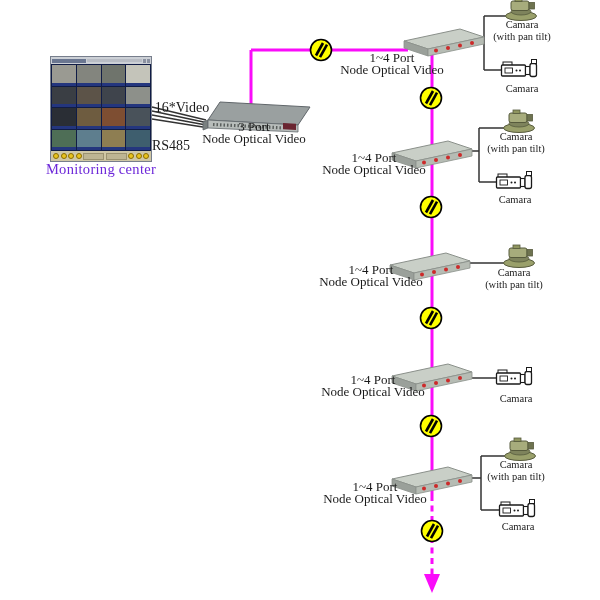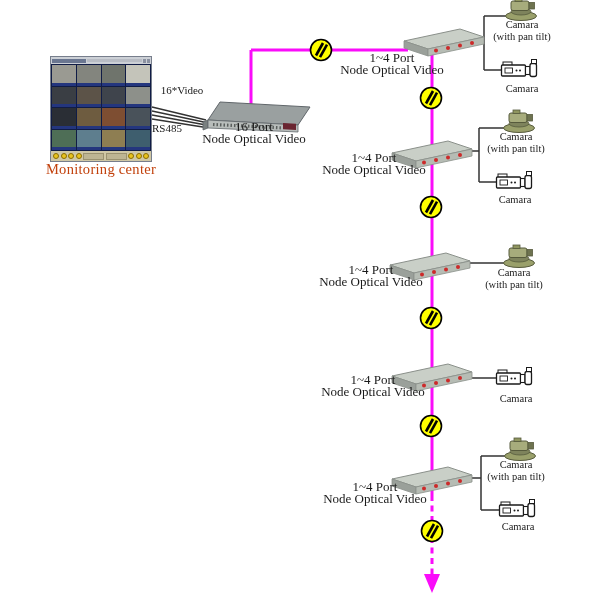--- a/index.html
+++ b/index.html
@@ -5,22 +5,22 @@
   html,body{margin:0;padding:0;background:#ffffff;}
   .canvas{
     position:relative;width:600px;height:600px;background:#ffffff;overflow:hidden;
     font-family:"Liberation Serif","DejaVu Serif",serif;color:#1a1a1a;
   }
   .canvas svg.layer{position:absolute;left:0;top:0;}
   .lbl{position:absolute;text-align:center;line-height:12px;font-size:13px;white-space:nowrap;}
   .lbl div{white-space:nowrap;}
   .camlbl{position:absolute;text-align:center;line-height:11.5px;font-size:10.5px;}
   .mc-label{position:absolute;left:34px;top:161px;width:134px;text-align:center;
-    color:#c2410c;font-size:14.5px;font-weight:400;letter-spacing:0.3px;}
-  .wire-label{position:absolute;font-size:11px;}
+    color:#6d28d9;font-size:14.5px;font-weight:400;letter-spacing:0.3px;}
+  .wire-label{position:absolute;font-size:14px;margin-top:16px;}
   
   .monitor{position:absolute;left:50px;top:56px;width:102px;height:106px;
     background:#16245a;border:1px solid #777e8c;box-sizing:border-box;display:flex;flex-direction:column;}
   .titlebar{height:7px;background:#ccd0d6;display:flex;align-items:center;padding:0 1px;gap:1px;flex:0 0 auto;}
   .titlebar .tb-text{width:34px;height:4px;background:#6a7690;}
   .titlebar .tb-mid{flex:1;height:3px;background:#b8bcc4;}
   .titlebar .tb-btn{width:3px;height:4px;background:#8a90a0;}
   .screen{flex:1;display:grid;grid-template-columns:repeat(4,1fr);grid-template-rows:repeat(4,1fr);
     gap:1px;padding:1px;background:#101c46;}
   .cell{background:#555;border-bottom:3px solid #24367e;}
@@ -149,21 +149,21 @@
       <div class="dot"></div>
     </div>
   </div>
 
   <div class="mc-label">Monitoring center</div>
 
   <div class="wire-label" style="left:152px;top:84px;width:60px;text-align:center;">16*Video</div>
   <div class="wire-label" style="left:152px;top:122px;width:52px;text-align:left;">RS485</div>
 
   <div class="lbl" style="left:194px;top:121px;width:120px;">
-    <div>16 Port</div>
+    <div>3 Port</div>
     <div>Node Optical Video</div>
   </div>
 
   <div class="lbl" style="left:332px;top:52px;width:120px;">
     <div>1~4 Port</div>
     <div>Node Optical Video</div>
   </div>
   <div class="lbl" style="left:314px;top:152px;width:120px;">
     <div>1~4 Port</div>
     <div>Node Optical Video</div>

